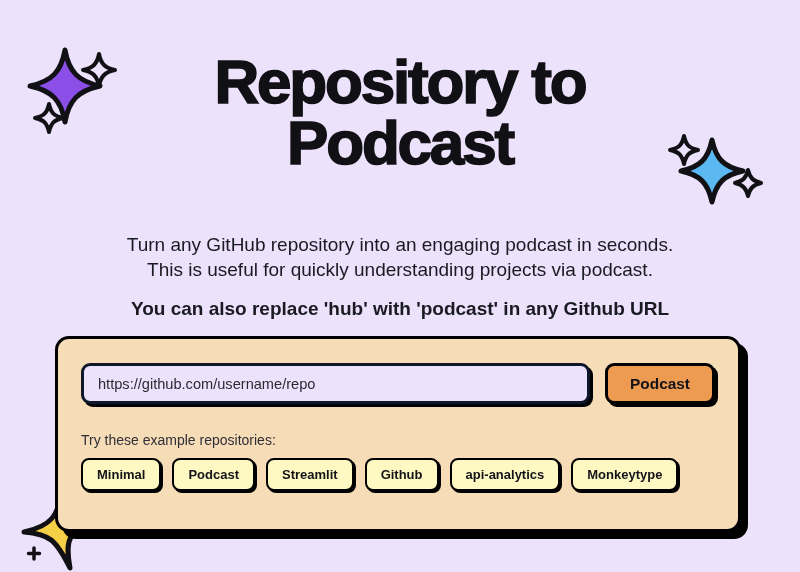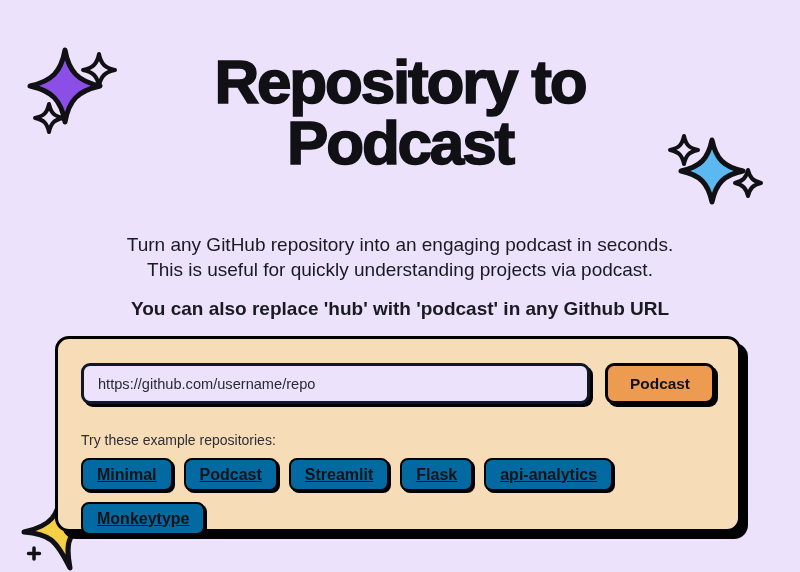--- a/index.html
+++ b/index.html
@@ -129,33 +129,32 @@
     color: #2e2e36;
   }
   .chips {
     margin-top: 10px;
     display: flex;
     gap: 11px;
     flex-wrap: wrap;
   }
   .chip {
     height: 33px;
-    background: #0369a1;
+    background: #fef9c3;
     border: 2.5px solid #000000;
     border-radius: 8px;
     box-shadow: 2px 2px 0 #000000;
     padding: 0 14px;
     font-family: "Liberation Sans", sans-serif;
-    font-size: 16px;
+    font-size: 13px;
     font-weight: 700;
     color: #131318;
     cursor: pointer;
     display: inline-flex;
     align-items: center;
-    text-decoration: underline;
   }
 </style>
 </head>
 <body>
 
 <div class="page">
 
   <div class="sparkle sparkle-purple">
     <svg viewBox="0 0 96 106" width="96" height="106" aria-hidden="true">
       <path d="M41 18 C45 40 54 49 76 54 C54 59 45 68 41 90 C37 68 28 59 6 54 C28 49 37 40 41 18 Z" fill="#8b4fe8" stroke="#111014" stroke-width="5" stroke-linejoin="round"></path>
@@ -199,21 +198,21 @@
         <input class="url-input" type="text" placeholder="https://github.com/username/repo" style="">
         <button class="podcast-btn">Podcast</button>
       </div>
 
       <div class="examples-label">Try these example repositories:</div>
 
       <div class="chips">
         <button class="chip">Minimal</button>
         <button class="chip">Podcast</button>
         <button class="chip">Streamlit</button>
-        <button class="chip">Flask</button>
+        <button class="chip">Github</button>
         <button class="chip">api-analytics</button>
         <button class="chip">Monkeytype</button>
       </div>
 
     </div>
   </div>
 
 </div>
 
 </body></html>

